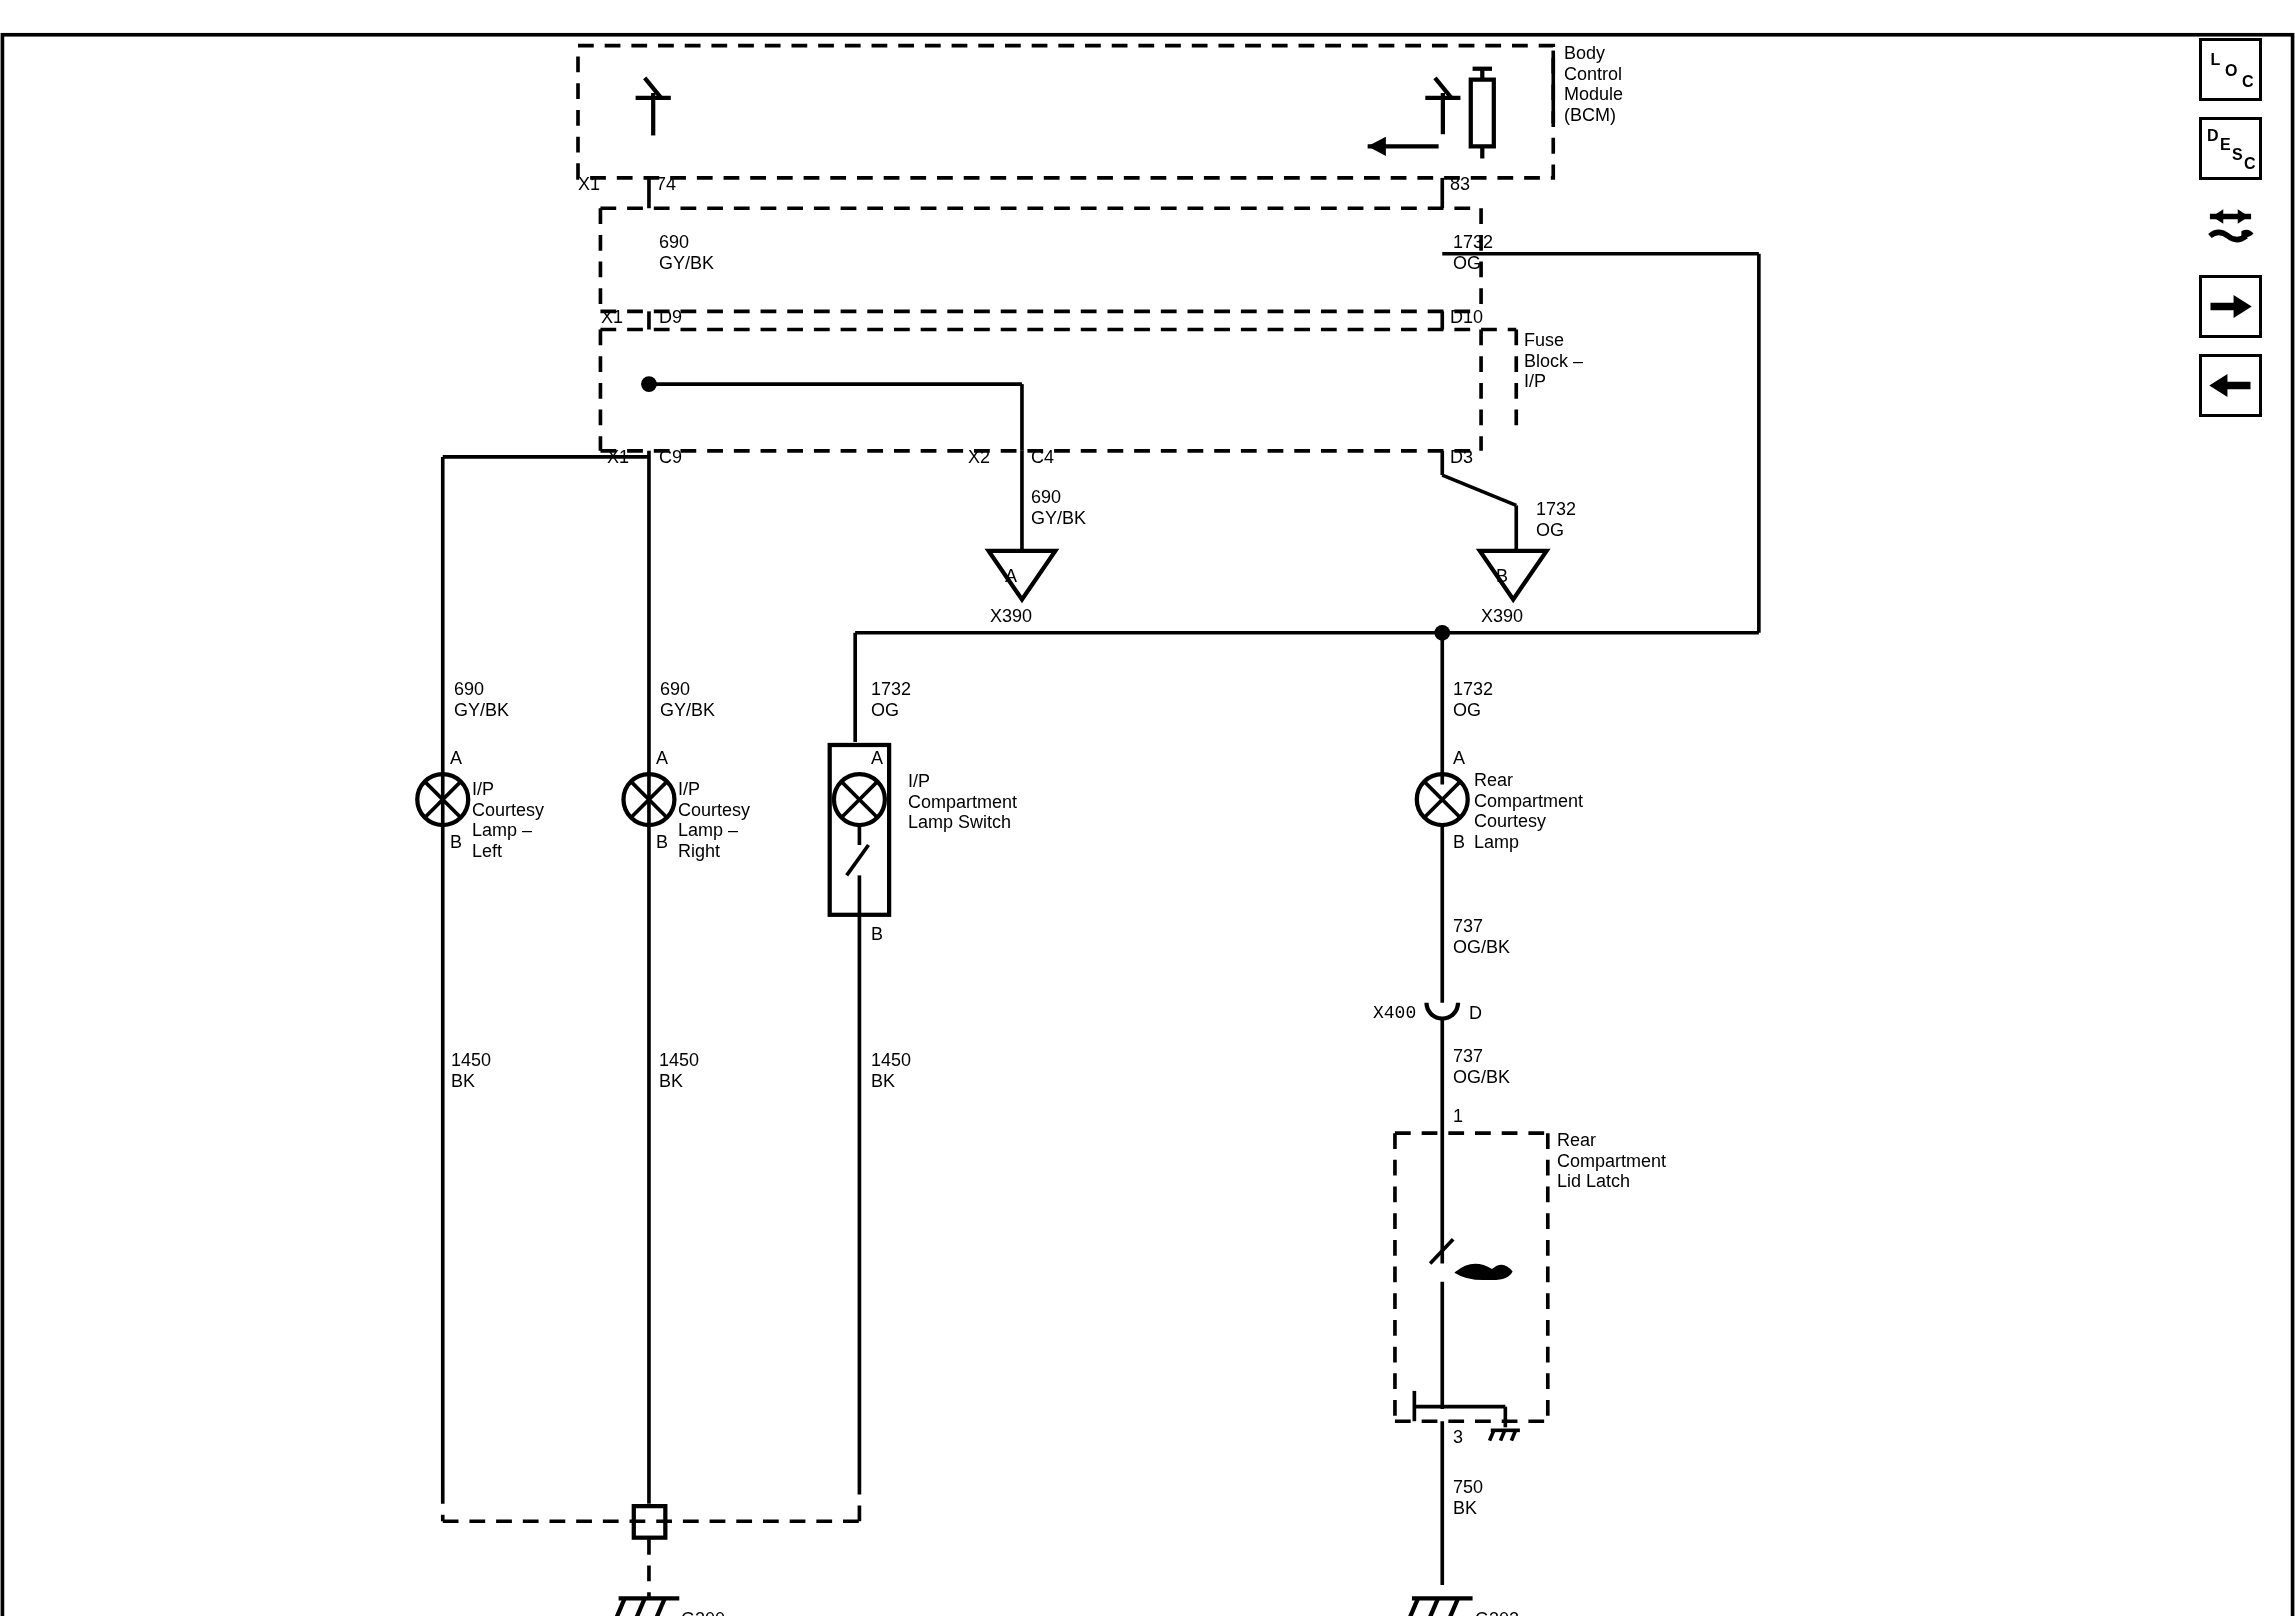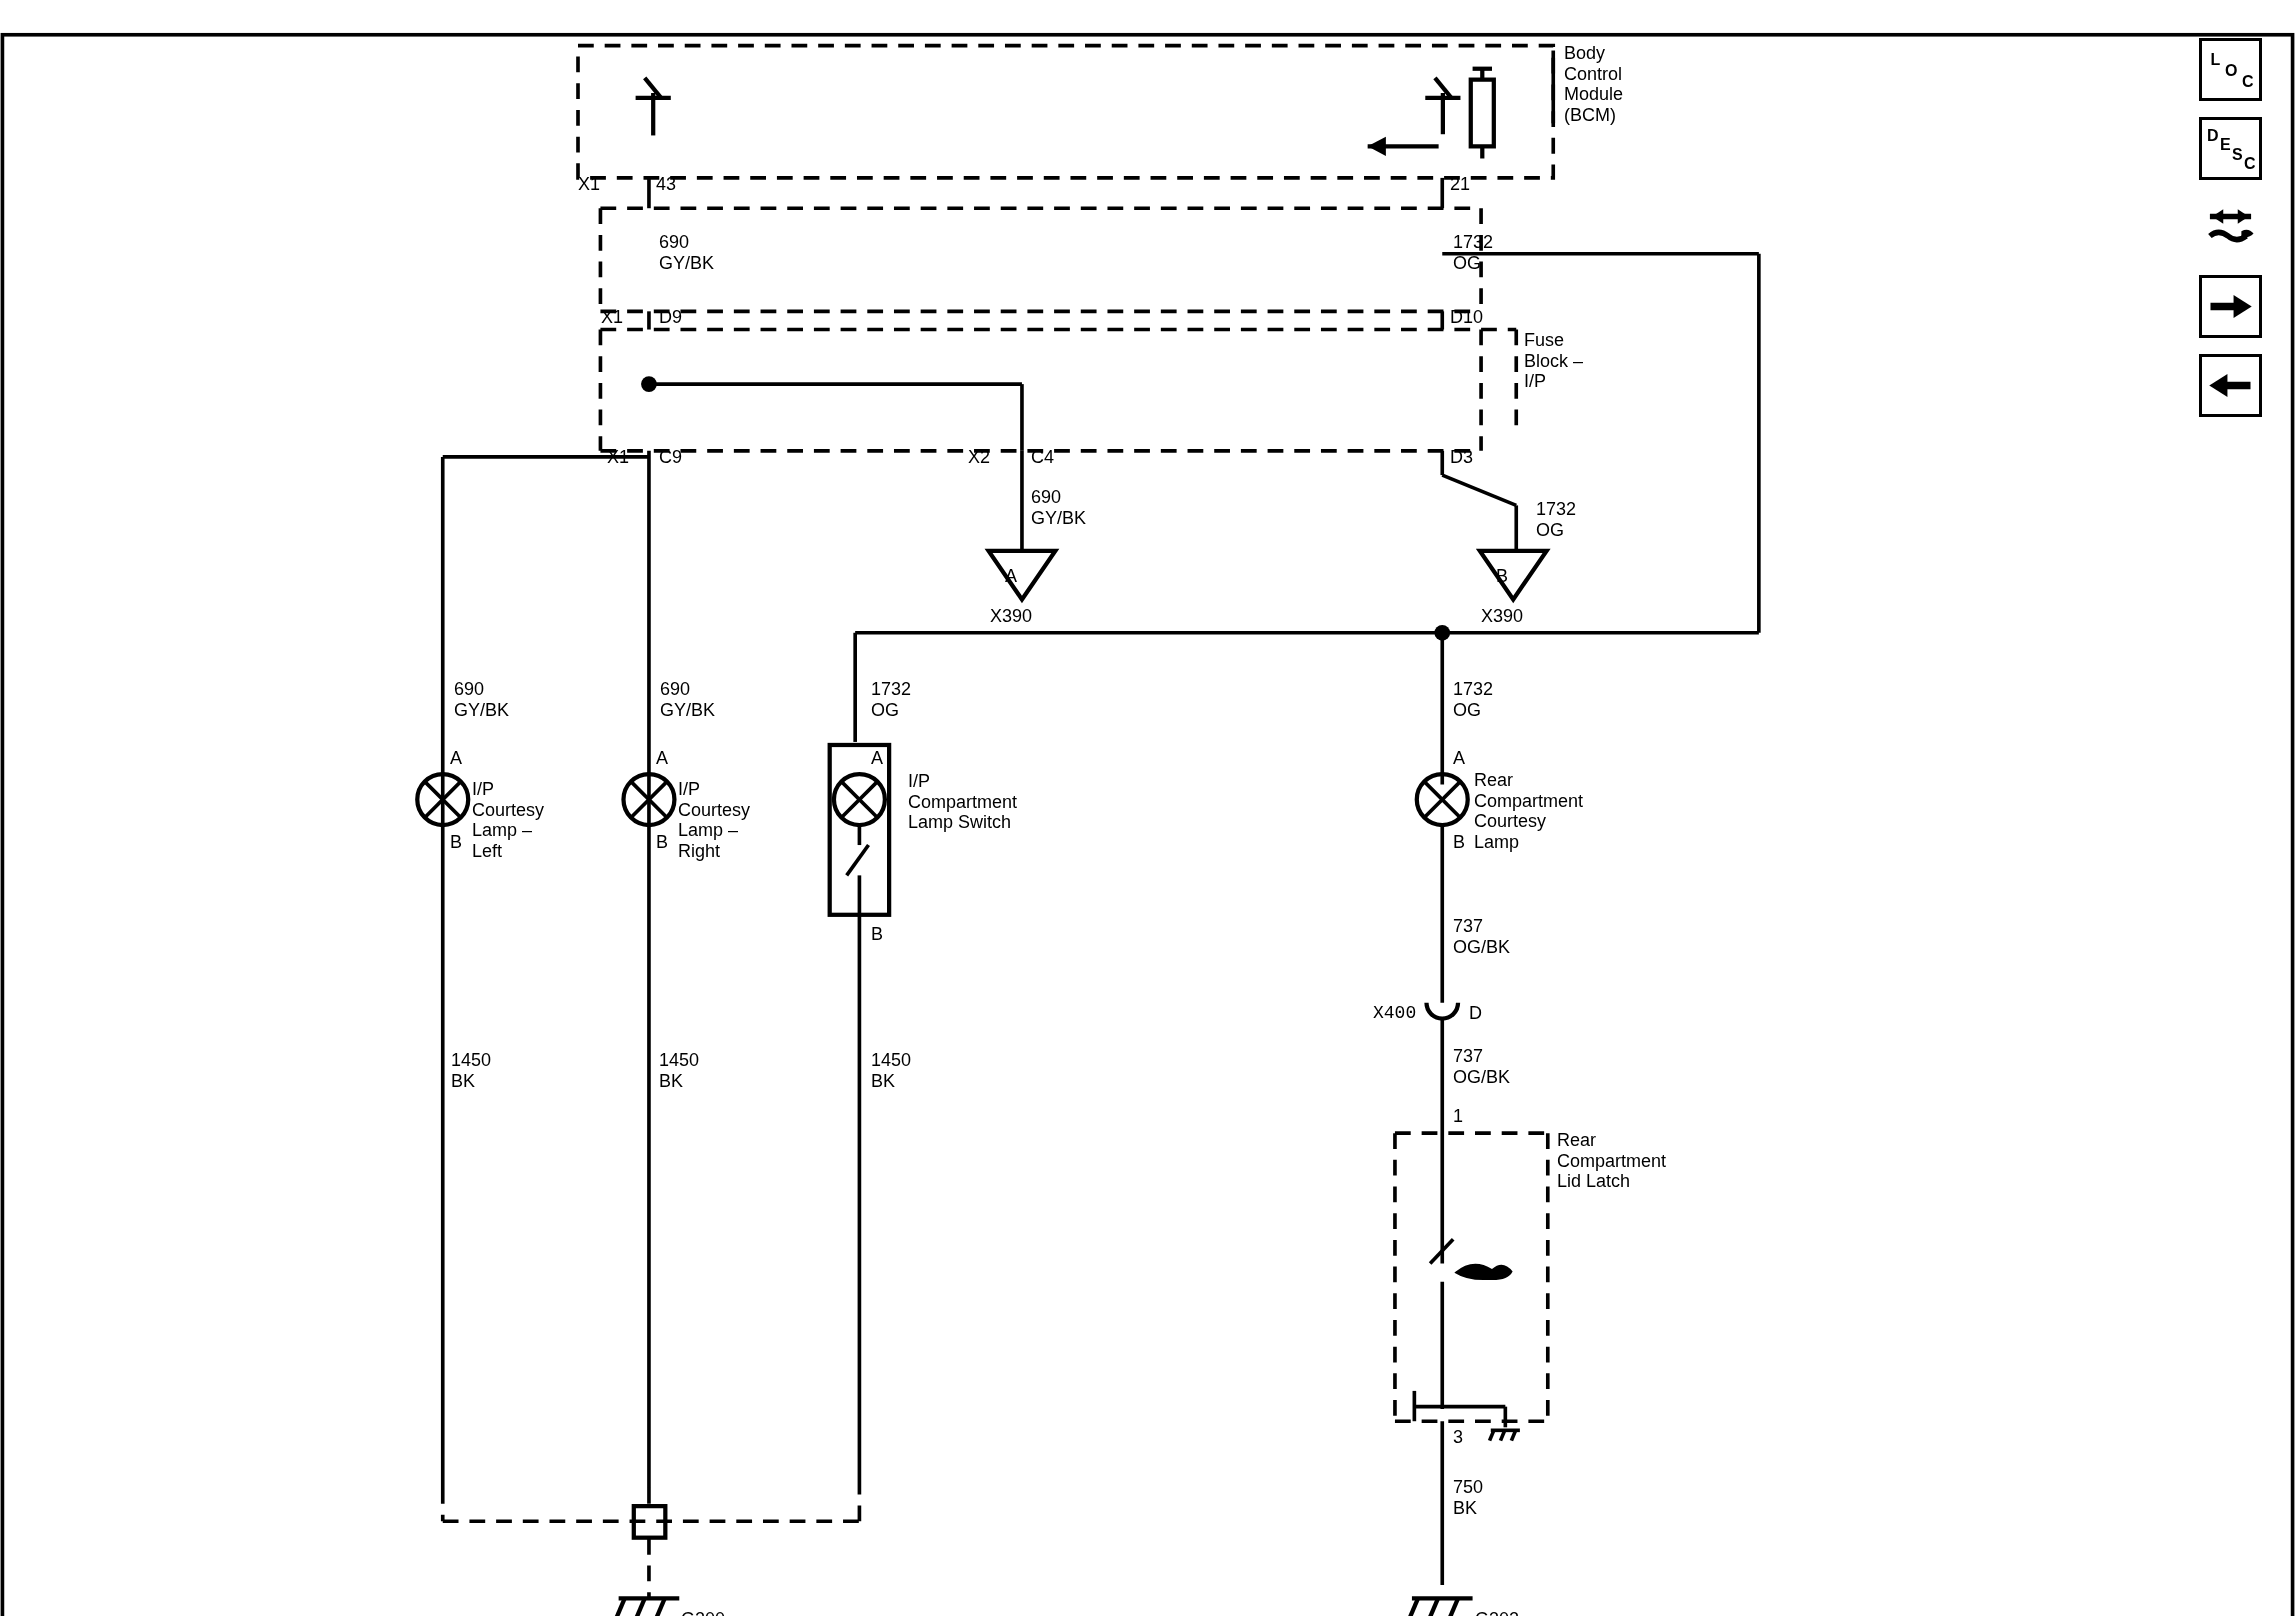--- a/index.html
+++ b/index.html
@@ -241,22 +241,22 @@
 Module
 (BCM)</div>
   <div class="lbl" style="left:1524px; top:298px;">Fuse
 Block –
 I/P</div>
   <div class="lbl" style="left:1557px; top:1098px;">Rear
 Compartment
 Lid Latch</div>
 
   <div class="lbl" style="left:578px; top:142px;">X1</div>
-  <div class="lbl" style="left:656px; top:142px;">43</div>
-  <div class="lbl" style="left:1450px; top:142px;">21</div>
+  <div class="lbl" style="left:656px; top:142px;">74</div>
+  <div class="lbl" style="left:1450px; top:142px;">83</div>
 
   <div class="lbl" style="left:601px; top:275px;">X1</div>
   <div class="lbl" style="left:659px; top:275px;">D9</div>
   <div class="lbl" style="left:1450px; top:275px;">D10</div>
 
   <div class="lbl" style="left:607px; top:415px;">X1</div>
   <div class="lbl" style="left:659px; top:415px;">C9</div>
   <div class="lbl" style="left:968px; top:415px;">X2</div>
   <div class="lbl" style="left:1031px; top:415px;">C4</div>
   <div class="lbl" style="left:1450px; top:415px;text-align:right;">D3</div>

